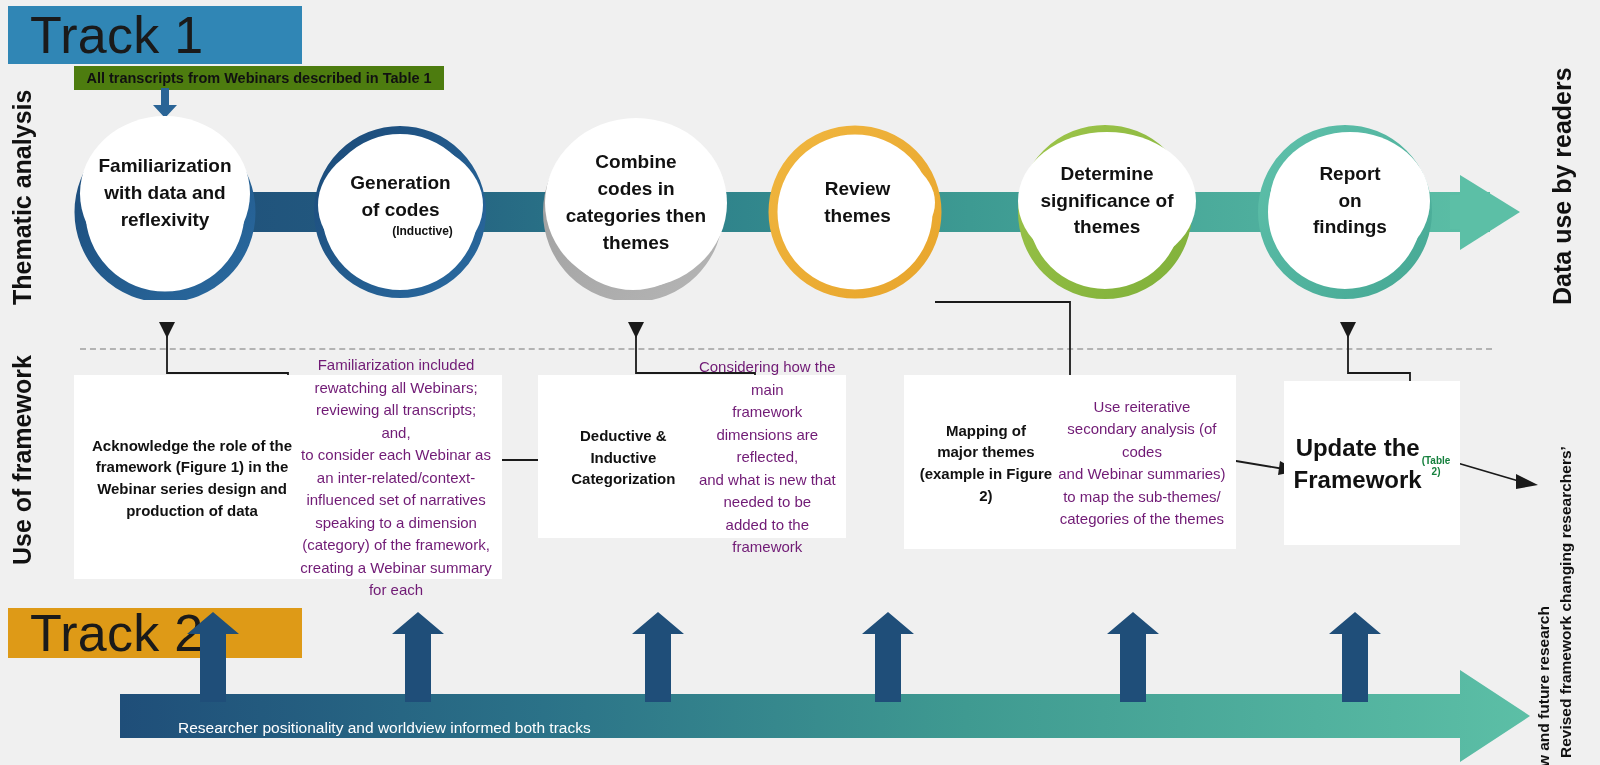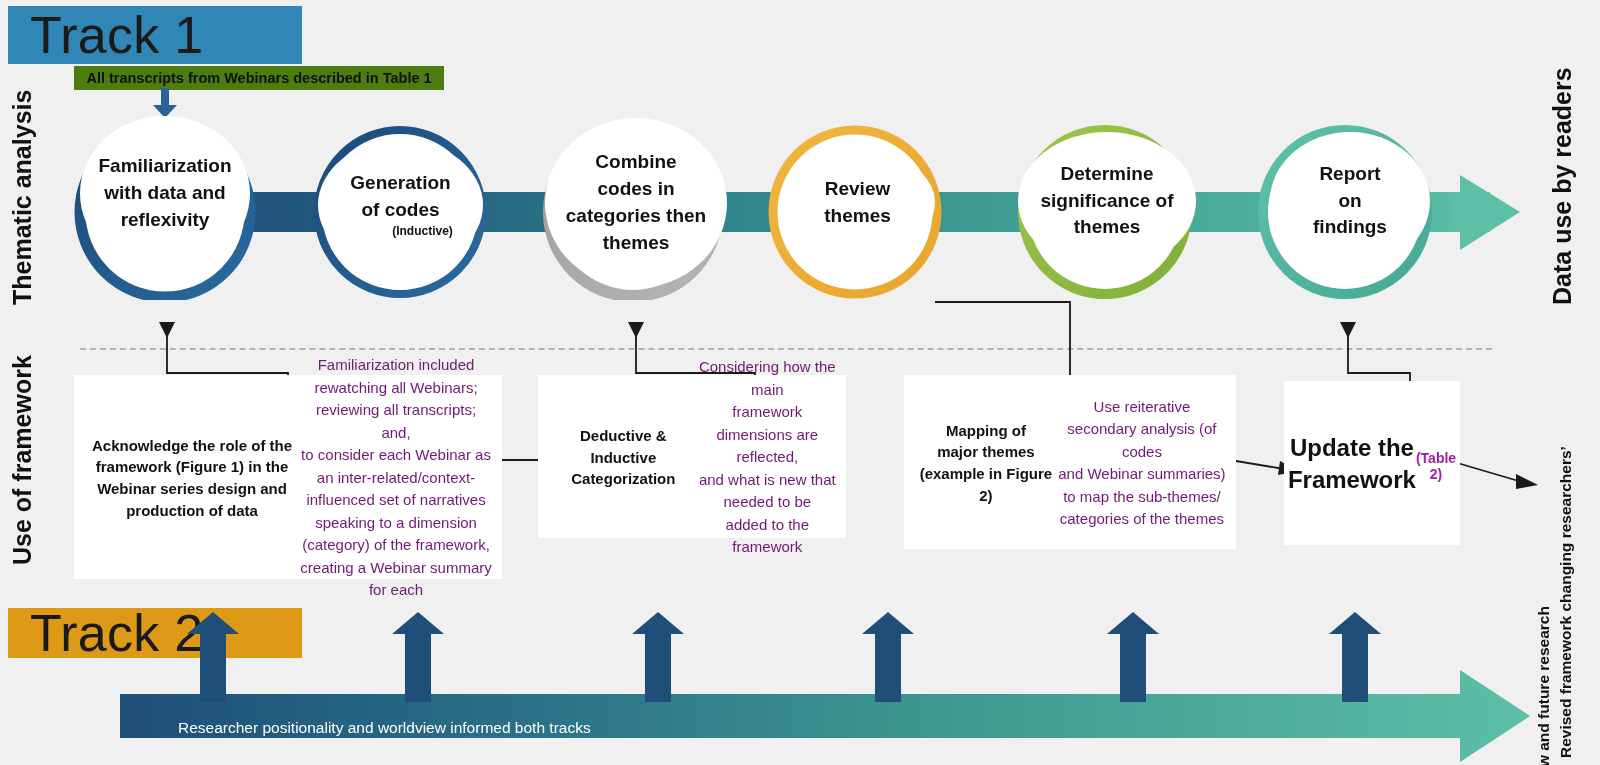--- a/index.html
+++ b/index.html
@@ -74,21 +74,21 @@
 
   
   .fbox{
     position:absolute;background:#ffffff;box-sizing:border-box;
     display:flex;flex-direction:row;align-items:center;justify-content:flex-start;
     text-align:center;padding:12px 10px 10px 10px;
   }
   .fbox .ftitle{font-size:15px;font-weight:bold;color:#111;line-height:1.45;}
   .fbox .fbody{font-size:15px;color:#701a75;line-height:1.5;}
   .fbox .fbig{font-size:24px;font-weight:bold;color:#111;line-height:1.35;}
-  .fbox .fsmall{font-size:14px;font-weight:bold;color:#a21caf;margin-top:4px;}
+  .fbox .fsmall{font-size:10px;font-weight:bold;color:#15803d;margin-top:4px;}
 
   #fbox-1{left:74px;top:375px;width:428px;height:204px;}
   #fbox-2{left:538px;top:375px;width:308px;height:163px;}
   #fbox-3{left:904px;top:375px;width:332px;height:174px;}
   #fbox-4{left:1284px;top:381px;width:176px;height:164px;
           justify-content:center;}
 
   
   #bottom-bar-text{
     left:148px;top:694px;width:1340px;height:44px;

